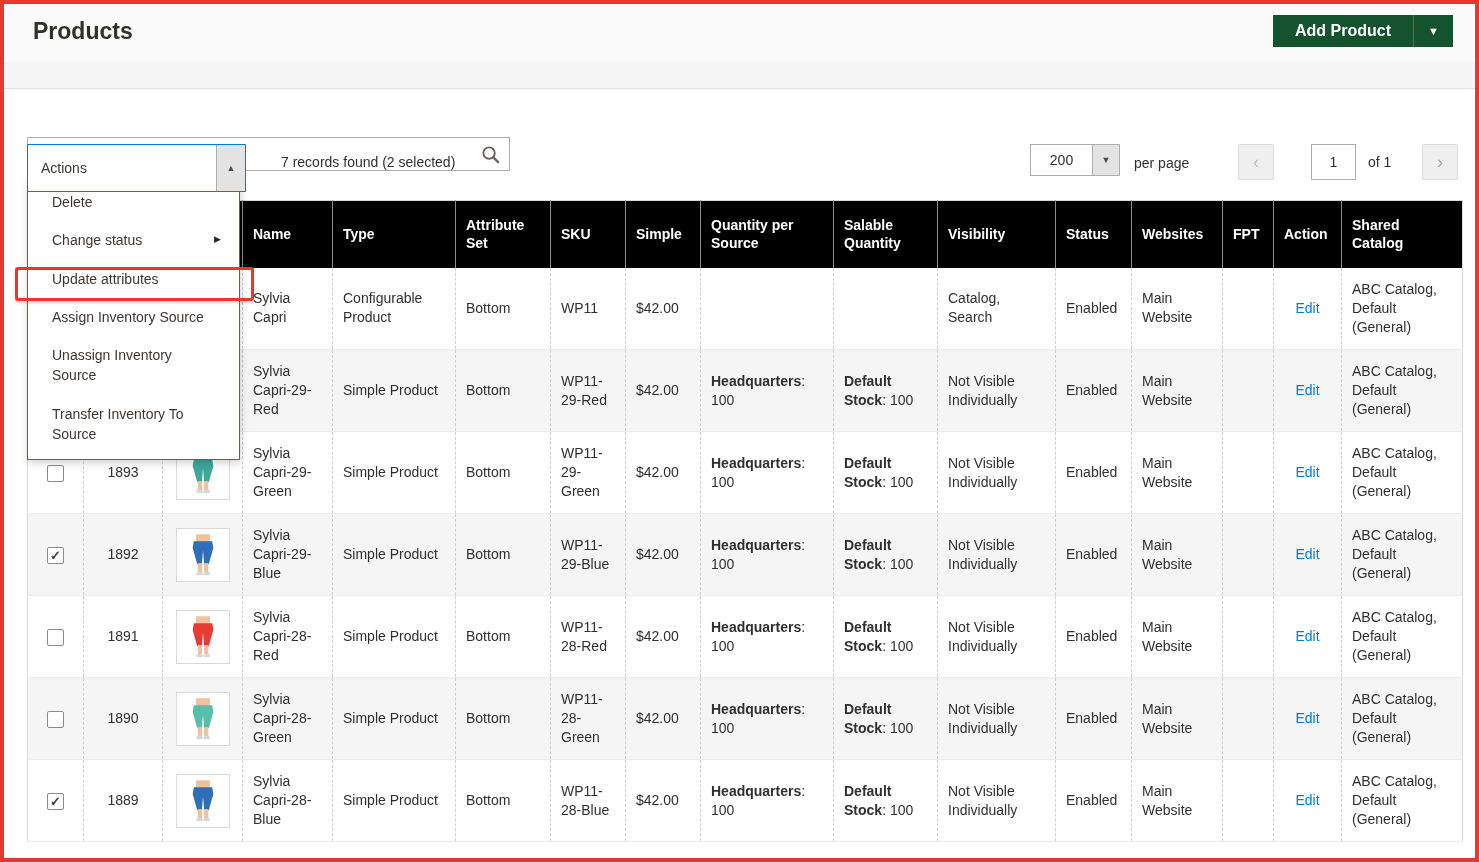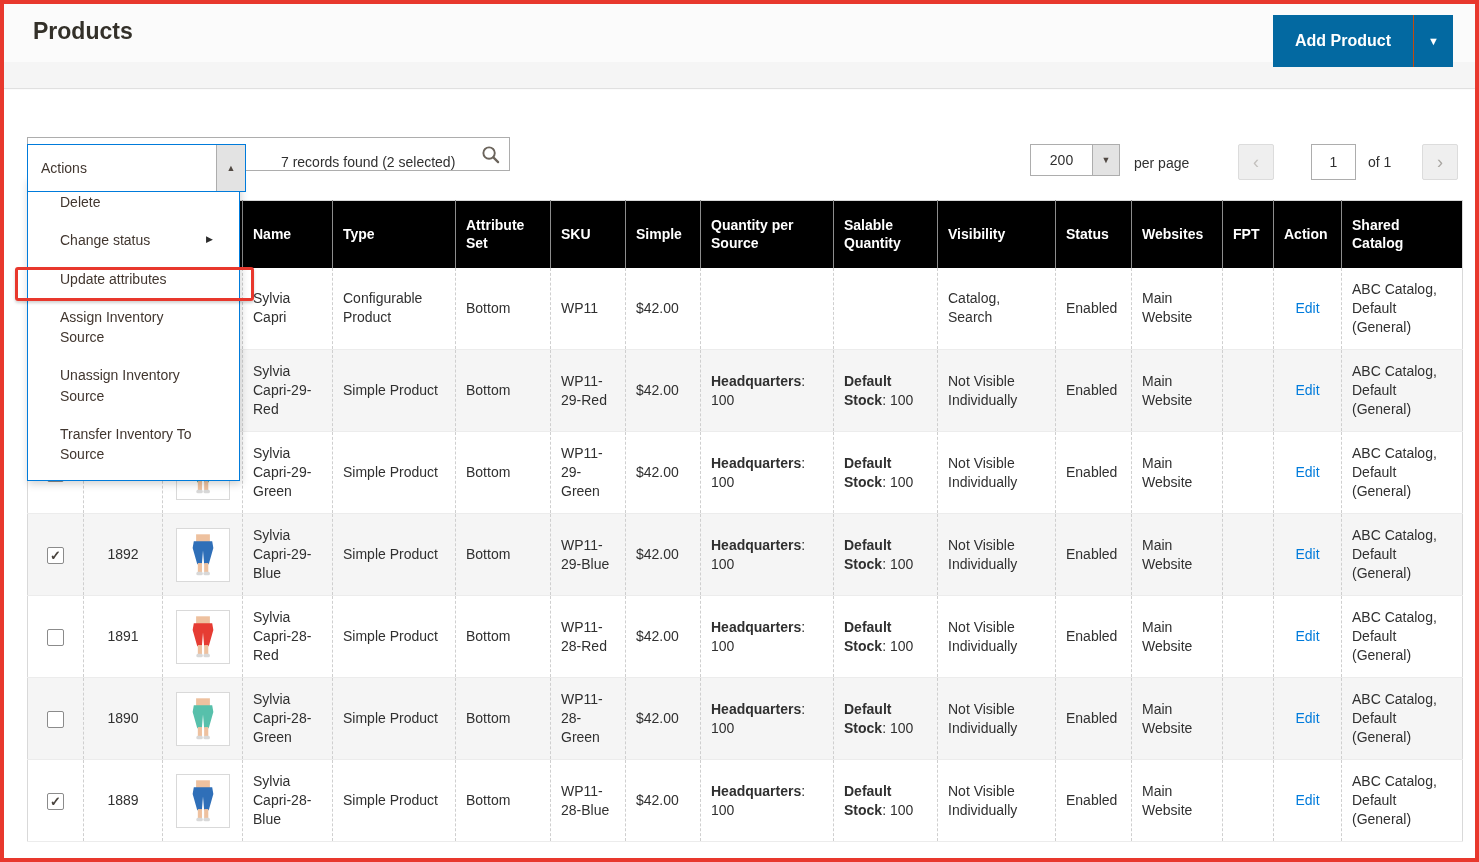--- a/index.html
+++ b/index.html
@@ -6,38 +6,38 @@
   html,body { width:1479px; height:862px; background:#fff; font-family:"Liberation Sans", sans-serif; }
   .frame { position:relative; width:1479px; height:862px; border:4px solid #e8382d; background:#fbfbfb; overflow:hidden; }
 
   
   .band-sub { position:absolute; left:0; right:0; top:58px; height:27px; background:#f5f5f5; border-bottom:1px solid #e0e0e0; }
   .content-bg { position:absolute; left:0; right:0; top:86px; bottom:0; background:#fff; }
 
   .page-title { position:absolute; left:29px; top:14px; font-size:23px; font-weight:bold; color:#333029; }
 
   
-  .add-product { position:absolute; left:1269px; top:11px; height:52px; display:flex; background:#0369a1; color:#fff; cursor:pointer; }
+  .add-product { position:absolute; left:1269px; top:11px; height:32px; display:flex; background:#14532d; color:#fff; cursor:pointer; }
   .add-product .main { padding:0 22px; display:flex; align-items:center; font-weight:bold; font-size:16px; }
   .add-product .toggle { width:40px; display:flex; align-items:center; justify-content:center; border-left:1px solid #c24a10; font-size:11px; }
 
   
   .search-box { position:absolute; left:23px; top:93px; width:483px; height:34px; background:#fff; border:1px solid #adadad; display:flex; align-items:center;margin-top:40px; }
   .search-box input { flex:1; border:none; outline:none; font-size:14px; color:#303030; padding:0 10px; font-family:inherit; background:transparent; }
   .search-btn { width:38px; height:100%; border:none; background:transparent; display:flex; align-items:center; justify-content:center; cursor:pointer; }
 
   
   .actions-select { position:absolute; left:23px; top:140px; width:219px; height:48px; border:1px solid #007bdb; background:#fff; display:flex; cursor:pointer; z-index:30; }
   .actions-select .label { flex:1; display:flex; align-items:center; padding-left:13px; font-size:14px; color:#41362f; }
   .actions-select .toggle { width:29px; background:#e3e3e3; border-left:1px solid #adadad; display:flex; align-items:center; justify-content:center; font-size:9px; color:#514943; }
 
   .records-text { position:absolute; left:277px; top:150px; font-size:14px; color:#303030; }
 
   
-  .actions-menu { position:absolute; left:23px; top:174px; width:213px; background:#fff; border:1px solid #007bdb; box-shadow:1px 3px 8px rgba(0,0,0,.18); z-index:28; padding:4px 16px 6px; }
+  .actions-menu { position:absolute; left:23px; top:174px; width:213px; background:#fff; border:1px solid #007bdb; box-shadow:1px 3px 8px rgba(0,0,0,.18); z-index:28; padding:4px 8px 6px; }
   .menu-item { padding:9px 16px; font-size:14px; color:#41362f; line-height:1.45; cursor:pointer; position:relative; }
   .menu-item .sub-arrow { position:absolute; right:10px; top:12px; font-size:9px; color:#2b2b2b; }
   .annotation-box { position:absolute; left:11px; top:263px; width:239px; height:34px; border:3px solid #e8382d; border-radius:3px; z-index:32; pointer-events:none; box-shadow:0 2px 3px rgba(0,0,0,.18); }
 
   
   .perpage-select { position:absolute; left:1026px; top:140px; width:90px; height:32px; border:1px solid #adadad; background:#fff; display:flex; cursor:pointer; }
   .perpage-select .value { flex:1; display:flex; align-items:center; justify-content:center; font-size:14px; color:#303030; }
   .perpage-select .toggle { width:27px; background:#e3e3e3; border-left:1px solid #adadad; display:flex; align-items:center; justify-content:center; font-size:9px; color:#514943; }
   .perpage-label { position:absolute; left:1130px; top:151px; font-size:14px; color:#303030; }
   .page-btn { position:absolute; top:140px; width:36px; height:36px; background:#efefef; border:1px solid #dcdcdc; border-radius:2px; display:flex; align-items:center; justify-content:center; font-size:18px; color:#c3c0bd; cursor:default; }

